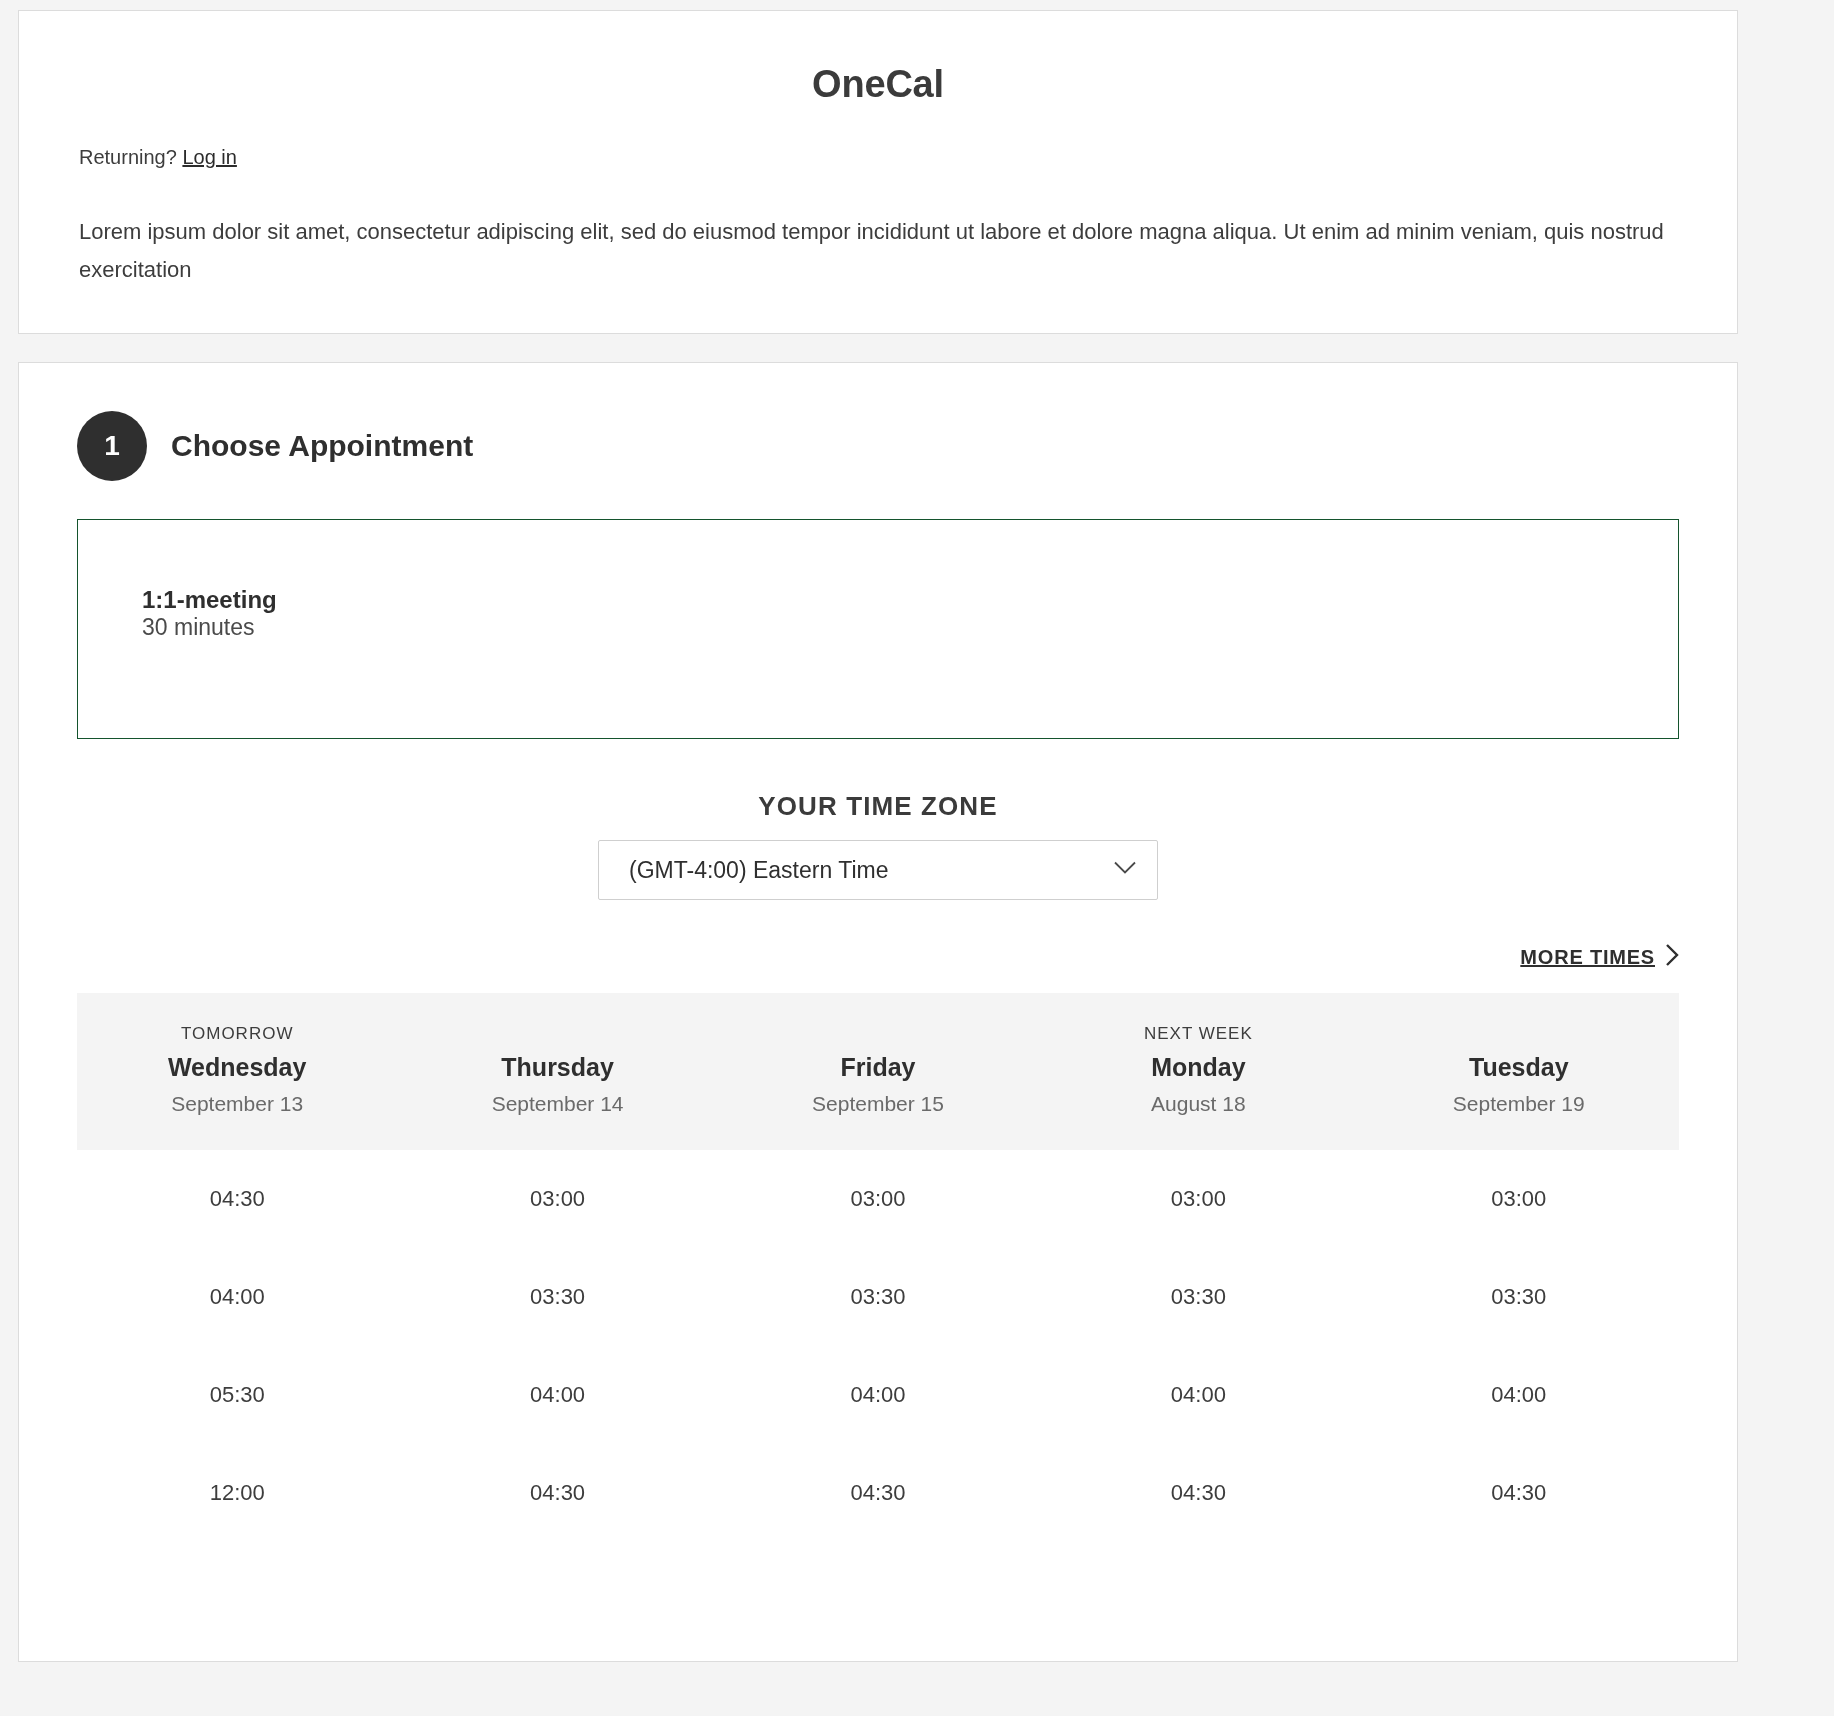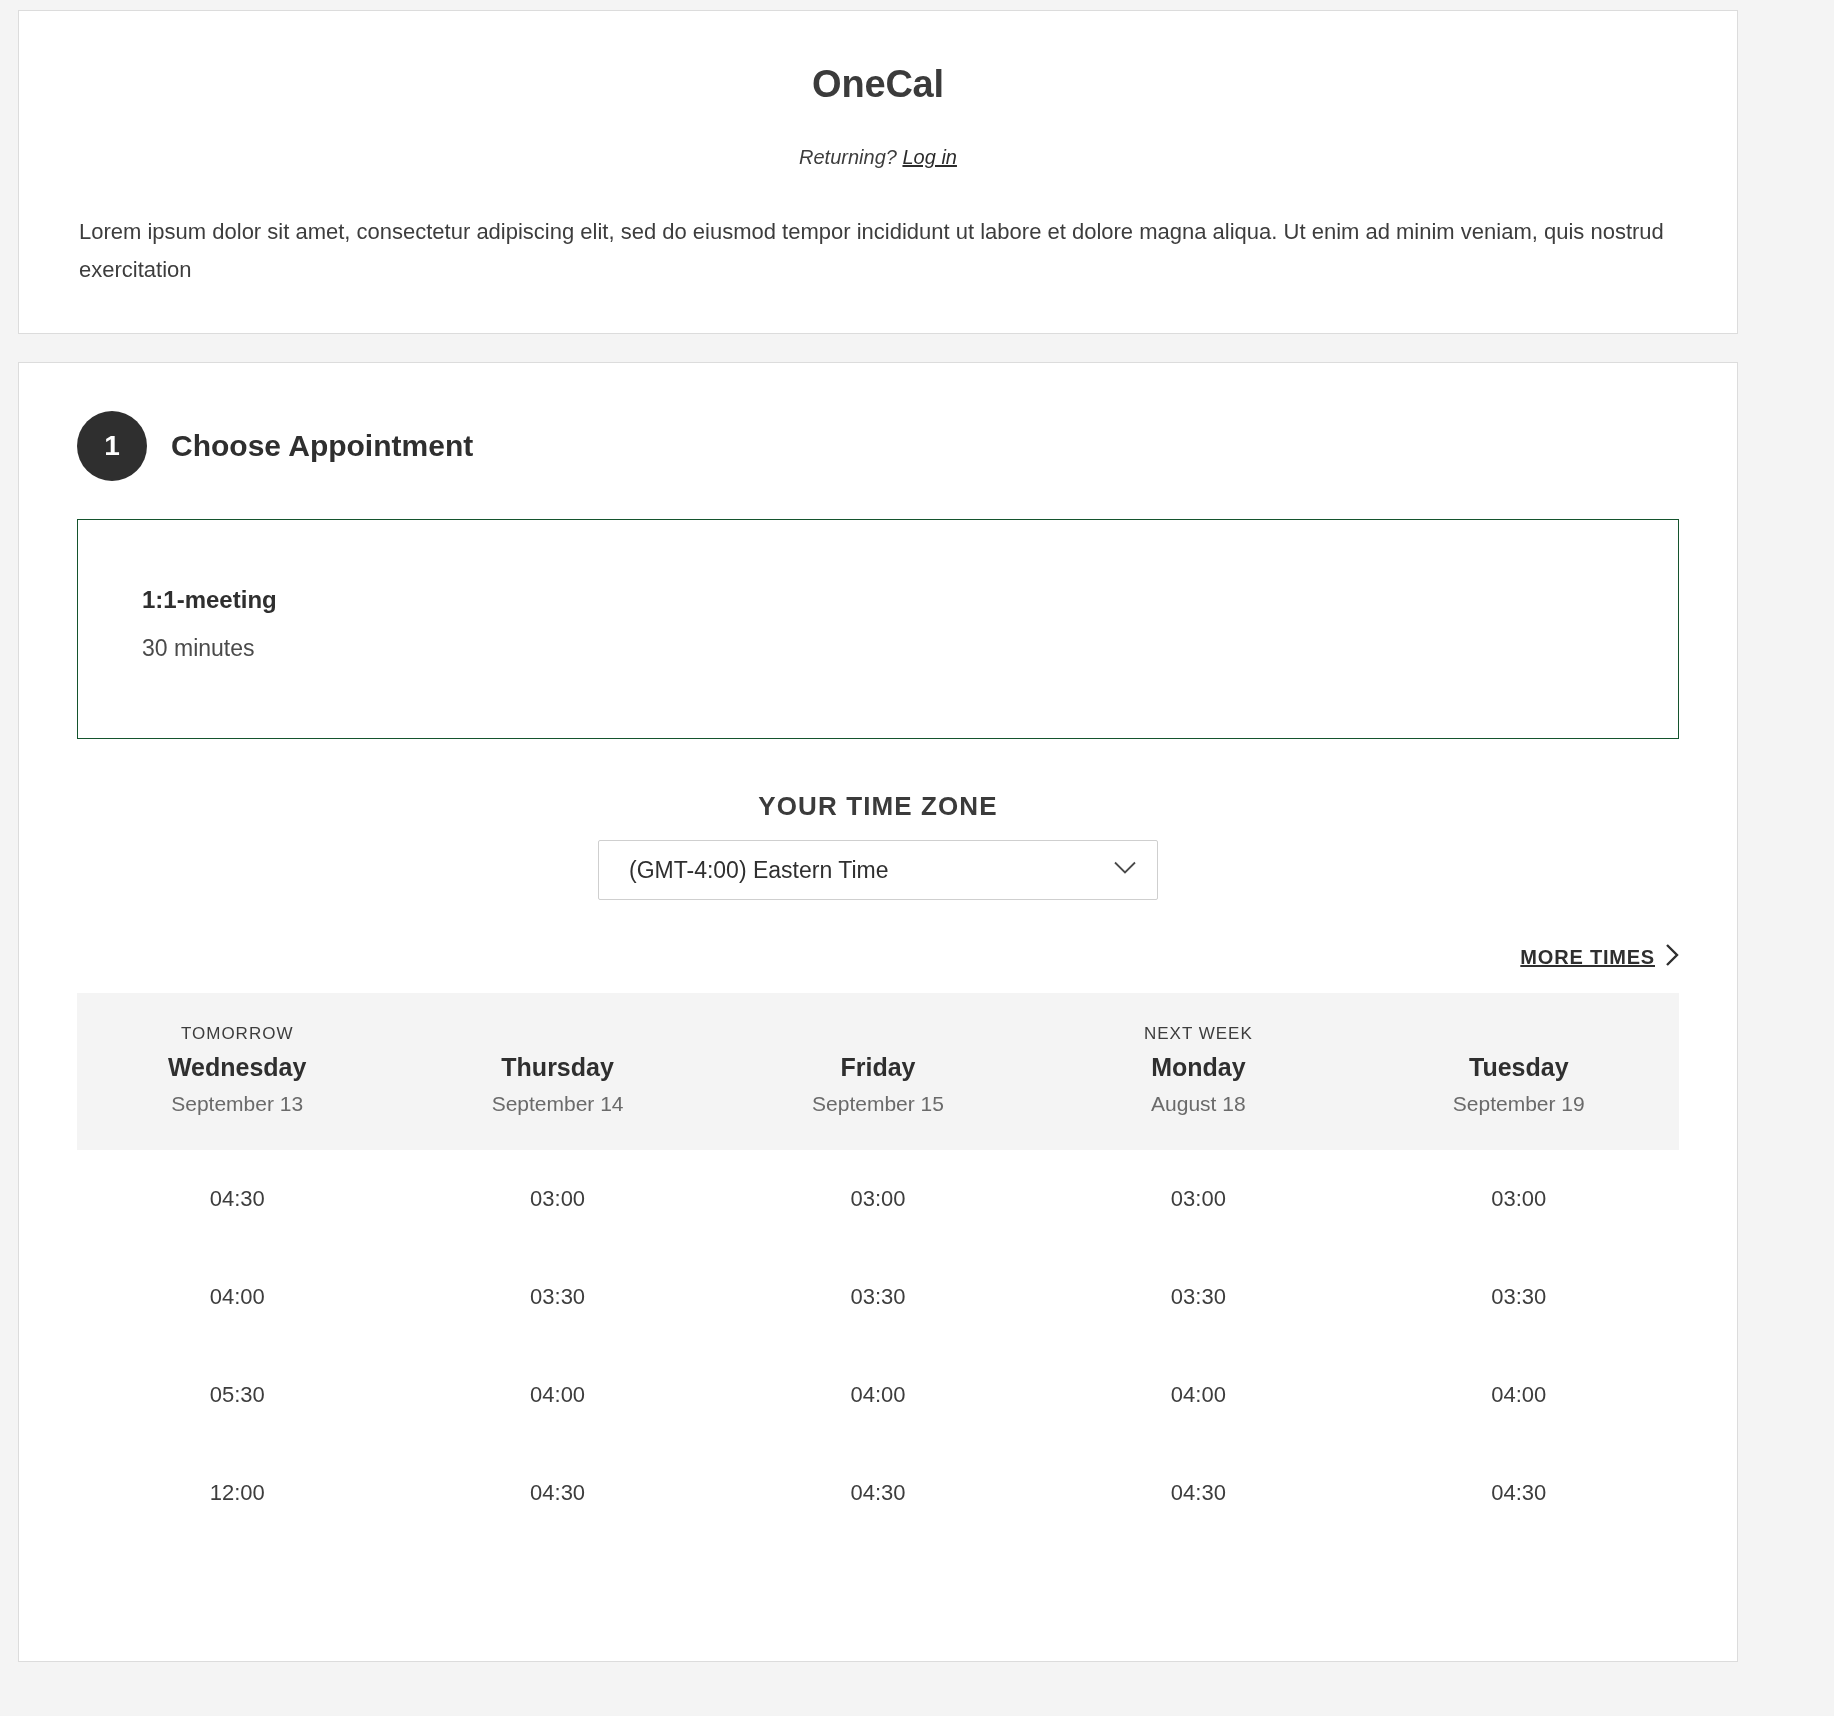--- a/index.html
+++ b/index.html
@@ -32,25 +32,24 @@
   }
   .brand-title {
     text-align: center;
     font-size: 38px;
     font-weight: bold;
     color: #3b3b3b;
     margin: 0 0 0 0;
     letter-spacing: -0.2px;
   }
   .returning-row {
-    text-align: center;
+    text-align: left;
     font-size: 20px;
     color: #3d3d3d;
     margin-top: 40px;
-    font-style: italic;
   }
   .returning-row .login-link {
     color: #2b2b2b;
     text-decoration: underline;
     cursor: pointer;
   }
   .intro-text {
     margin-top: 44px;
     font-size: 22px;
     line-height: 1.72;
@@ -95,21 +94,21 @@
     height: 220px;
     padding: 66px 64px 0 64px;
     cursor: pointer;
   }
   .appointment-name {
     font-size: 24px;
     font-weight: bold;
     color: #2f2f2f;
   }
   .appointment-duration {
-    margin-top: 21px;
+    margin-top: 0;
     font-size: 23px;
     color: #4a4a4a;
   }
 
   .tz-block {
     margin-top: 52px;
     text-align: center;
   }
   .tz-label {
     font-size: 26px;

